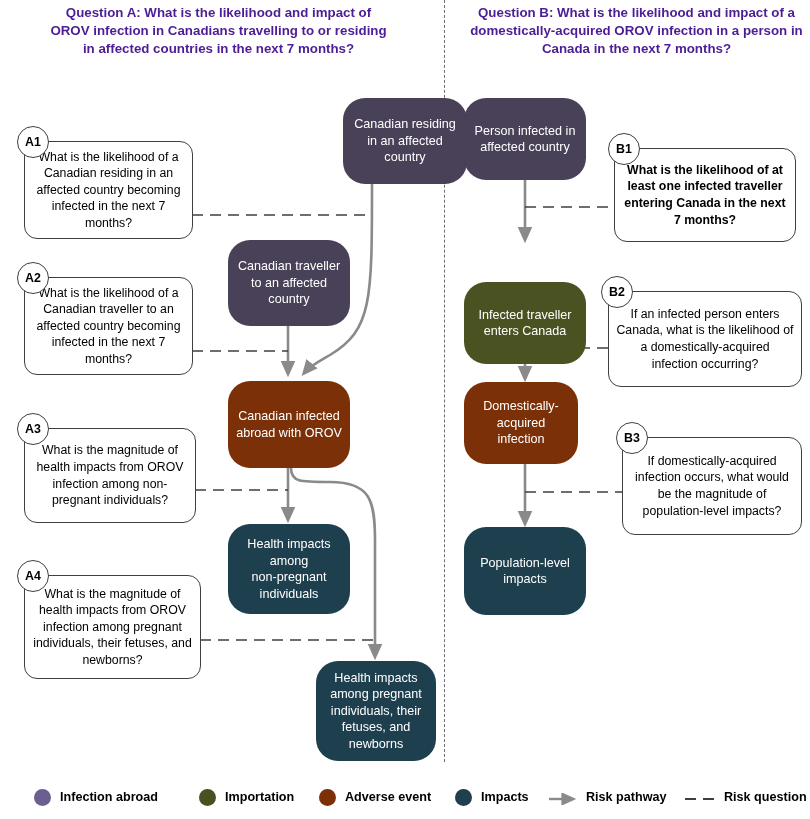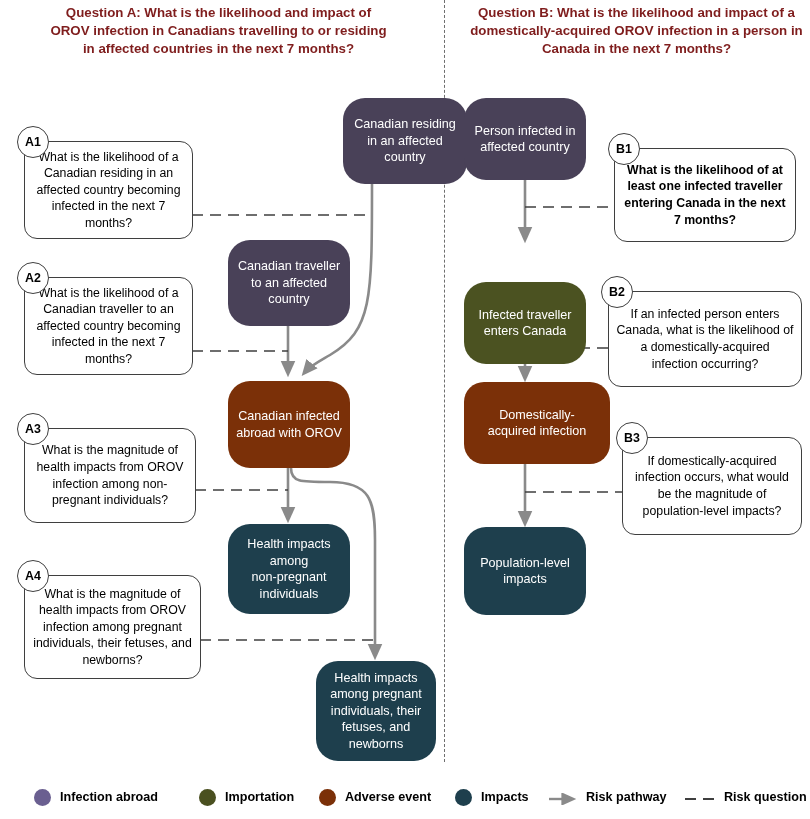--- a/index.html
+++ b/index.html
@@ -13,21 +13,21 @@
   }
   .stage{position:absolute;left:0;top:0;width:810px;height:819px;}
 
   
   .col-title{
     position:absolute;
     font-weight:bold;
     font-size:13.3px;
     line-height:18px;
     text-align:center;
-    color:#7f1d1d;
+    color:#4c1d95;
   }
   #title-a{left:46px;top:4px;width:345px;}
   #title-b{left:432px;top:4px;width:345px;margin-left:32px;}
 
   
   .divider{
     position:absolute;
     left:444px;top:0;width:0;height:762px;
     border-left:1.4px dashed #6e6e6e;
   }
@@ -151,21 +151,21 @@
 individuals, their
 fetuses, and
 newborns</div>
 
   <div class="node n-purple" style="left:464px;top:98px;width:122px;height:82px;">Person infected in
 affected country</div>
 
   <div class="node n-green" style="left:464px;top:239px;width:122px;height:82px;margin-top:43px;">Infected traveller
 enters Canada</div>
 
-  <div class="node n-brown" style="left:464px;top:382px;width:146px;height:82px;border-radius:20px;">Domestically-
+  <div class="node n-brown" style="left:464px;top:382px;width:114px;height:82px;">Domestically-
 acquired infection</div>
 
   <div class="node n-teal" style="left:464px;top:527px;width:122px;height:88px;">Population-level
 impacts</div>
 
   <div class="qtag" style="left:17px;top:126px;">A1</div>
   <div class="qbox" style="left:24px;top:141px;width:169px;height:98px;">What is the likelihood of a Canadian residing in an affected country becoming infected in the next 7 months?</div>
 
   <div class="qtag" style="left:17px;top:262px;">A2</div>
   <div class="qbox" style="left:24px;top:277px;width:169px;height:98px;">What is the likelihood of a Canadian traveller to an affected country becoming infected in the next 7 months?</div>

